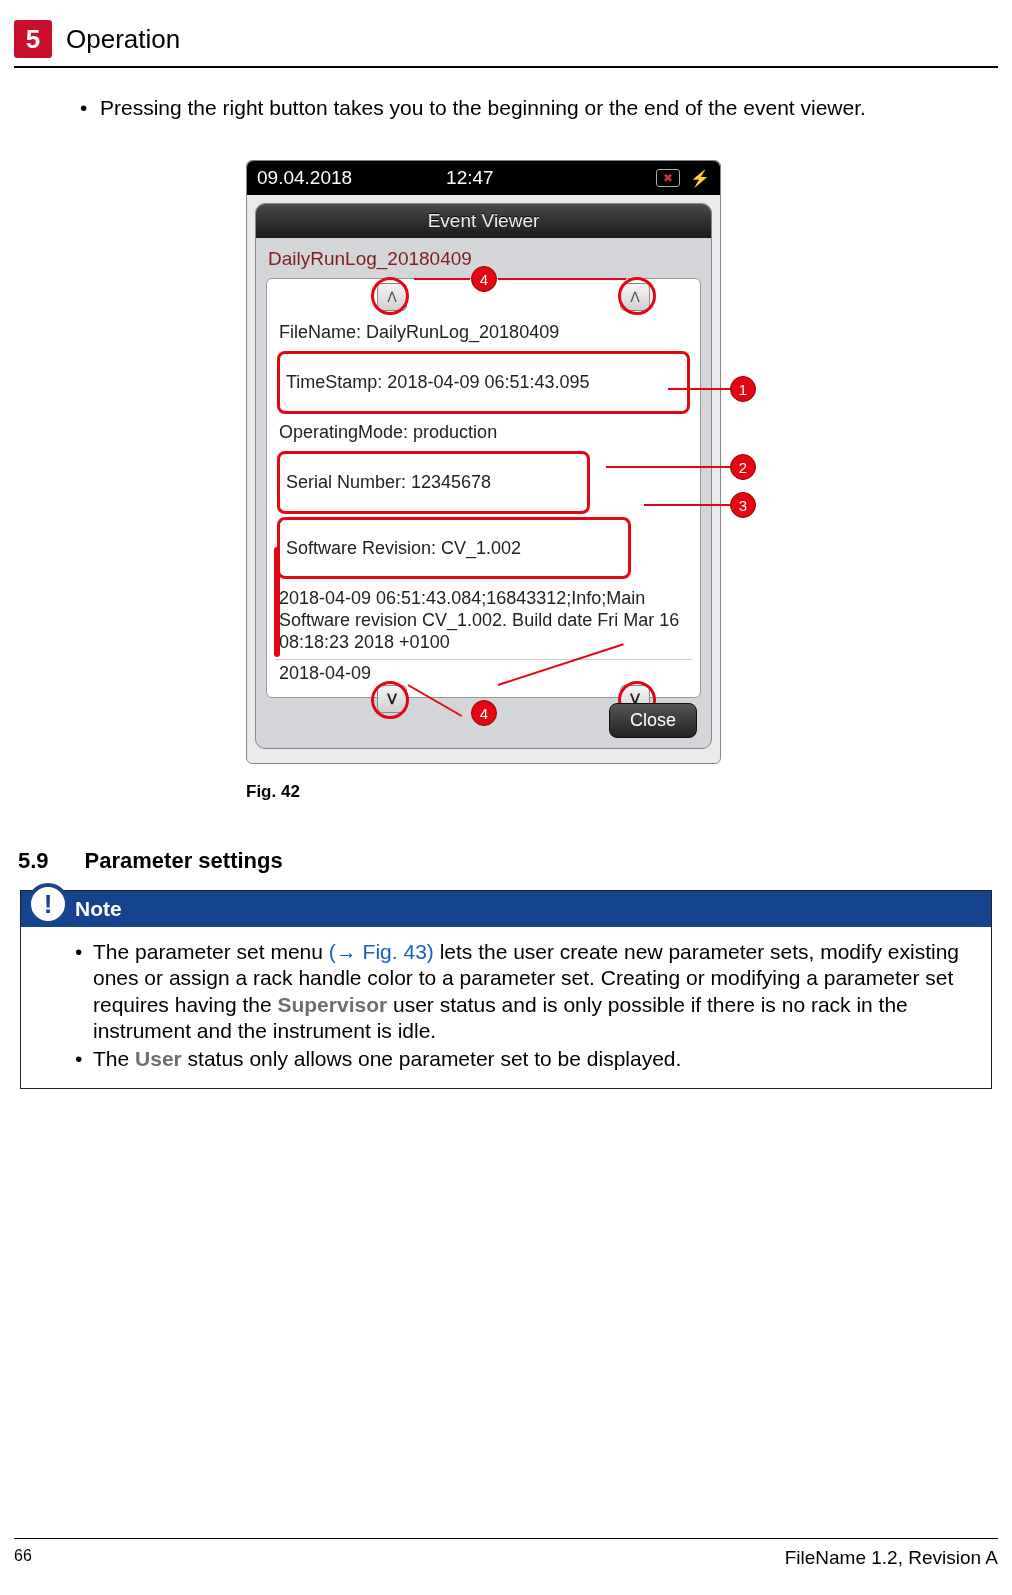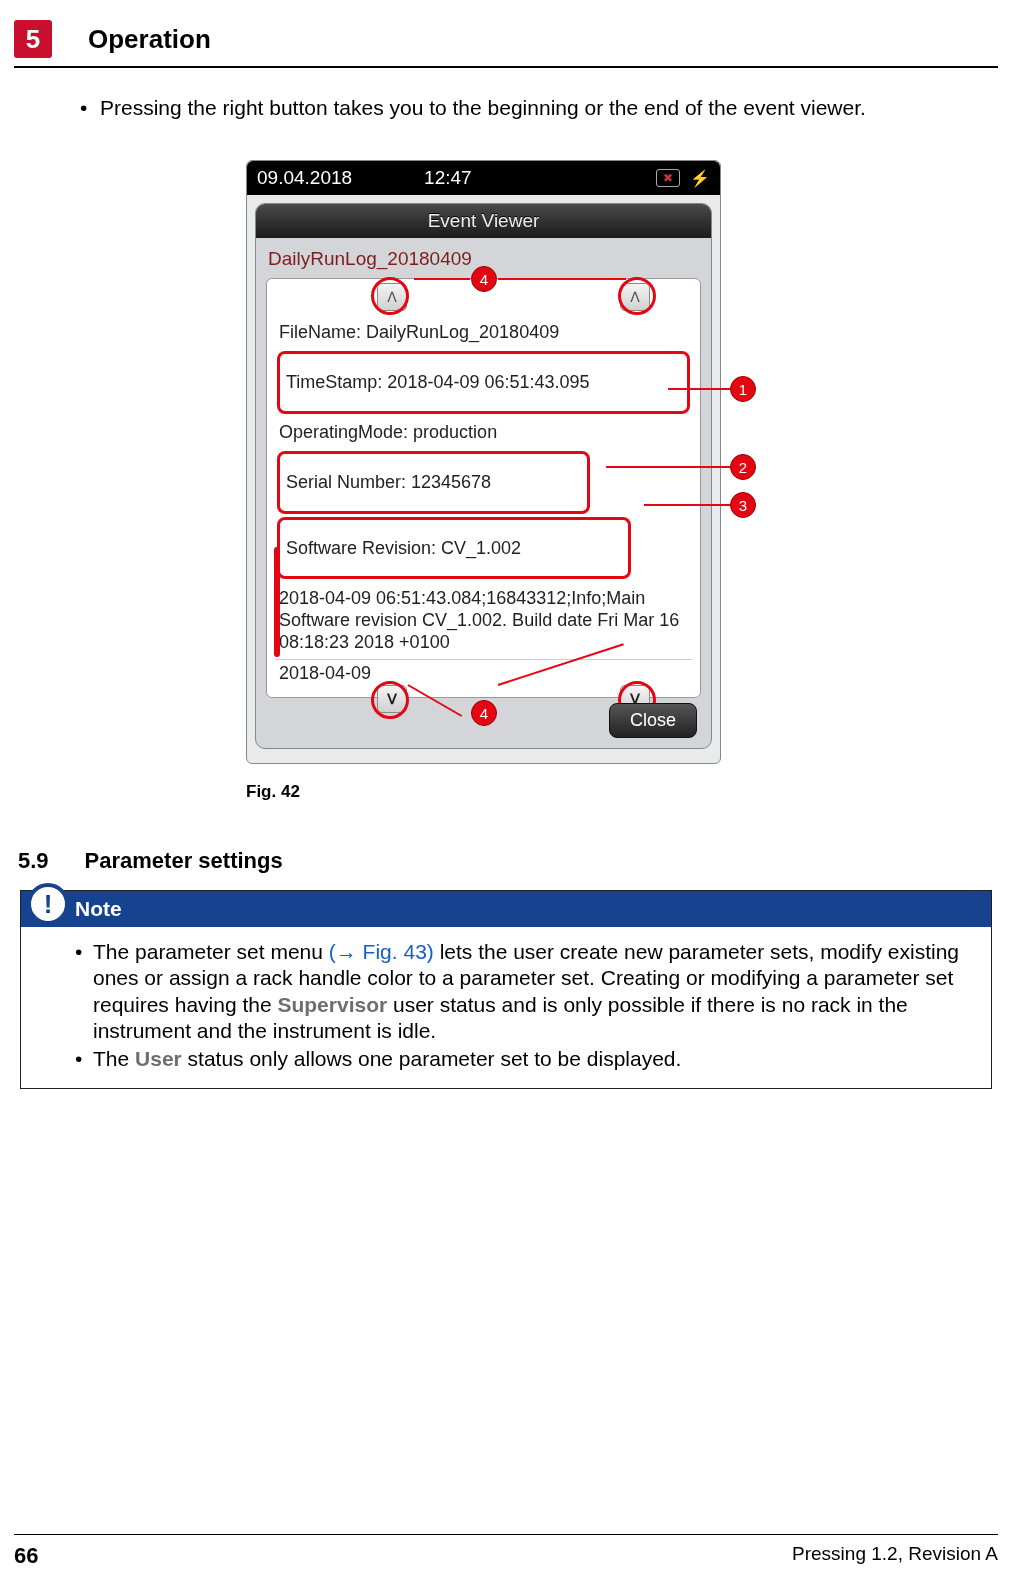--- a/index.html
+++ b/index.html
@@ -23,23 +23,22 @@
     font-size: 26px;
     width: 38px;
     height: 38px;
     display: flex;
     align-items: center;
     justify-content: center;
     border-radius: 3px;
     margin-right: 14px;
   }
   .chapter-title {
-    font-weight: bold;
+    font-weight: normal;
     font-size: 26px;
-    margin-left: 22px;
   }
   .hr-top {
     border: none;
     border-top: 2.5px solid #000;
     margin: 0 14px 0 14px;
   }
   .body-text {
     font-size: 21px;
     padding: 28px 60px 0 80px;
   }
@@ -63,21 +62,21 @@
     background: #000;
     color: #fff;
     height: 34px;
     display: flex;
     align-items: center;
     font-size: 19px;
     padding: 0 10px;
     border-radius: 6px 6px 0 0;
   }
   .statusbar .sb-date { flex: 0 0 auto; }
-  .statusbar .sb-time { margin-left: 72px; }
+  .statusbar .sb-time { margin-left: 94px; }
   .statusbar .sb-icons { margin-left: auto; display: flex; gap: 10px; align-items: center; }
   .sb-badge {
     border: 1.5px solid #aaa;
     border-radius: 3px;
     width: 24px; height: 18px;
     display: flex; align-items: center; justify-content: center;
     font-size: 12px; color: #c33;
   }
   .sb-bolt { color: #ffd84d; font-size: 16px; }
   .window {
@@ -220,21 +219,21 @@
   .note-body .nb-bul { width: 18px; flex-shrink:0; }
   .link { color: #1360c9; }
   .bold-gray { color: #6e6e6e; font-weight: bold; }
   .footer {
     position: absolute;
     bottom: 26px;
     left: 14px; right: 14px;
   }
   .footer-hr { border:none; border-top:1.5px solid #000; margin-bottom:8px; }
   .footer-row { display:flex; justify-content:space-between; font-size:19px; }
-  .footer-page { font-weight: bold; font-size: 22px; }
+  .footer-page { font-weight: normal; font-size: 16px; }
 </style>
 </head>
 <body>
 
 <div class="header">
   <div class="chapter-badge">5</div>
   <div class="chapter-title">Operation</div>
 </div>
 <hr class="hr-top">
 
@@ -337,15 +336,15 @@
         <span>The </span><span class="bold-gray">User</span><span> status only allows one parameter set to be displayed.</span>
       </div>
     </div>
   </div>
 </div>
 
 <div class="footer">
   <hr class="footer-hr">
   <div class="footer-row">
     <span class="footer-page">66</span>
-    <span>Pressing 1.2, Revision A</span>
+    <span>FileName 1.2, Revision A</span>
   </div>
 </div>
 
 </body></html>

